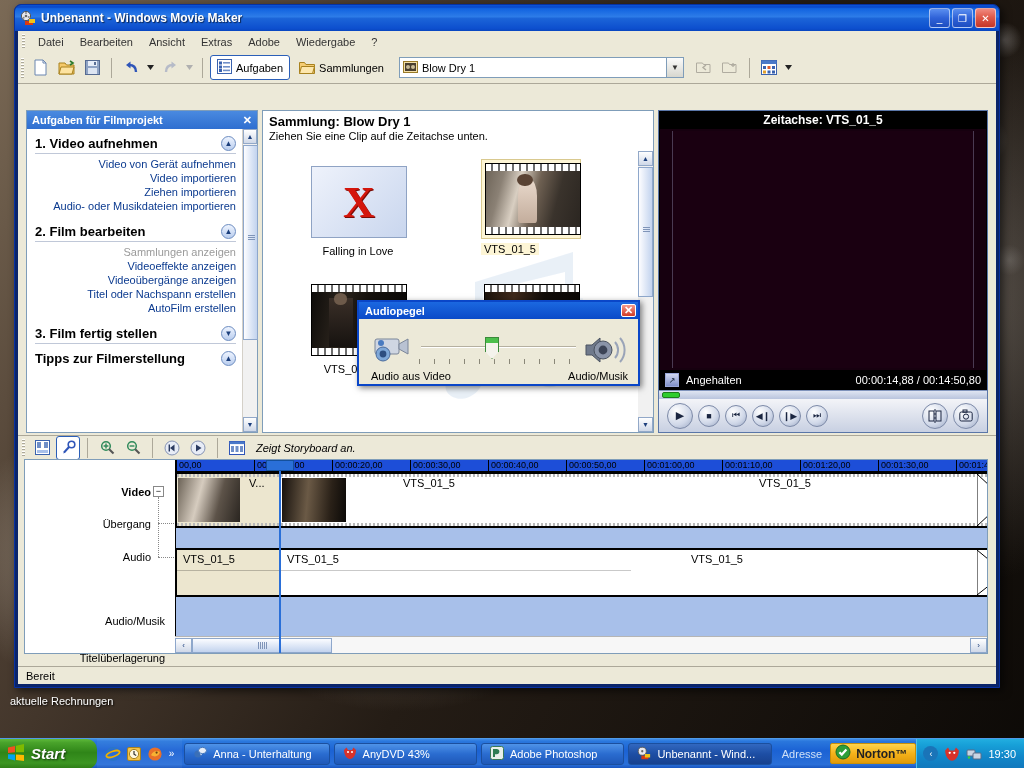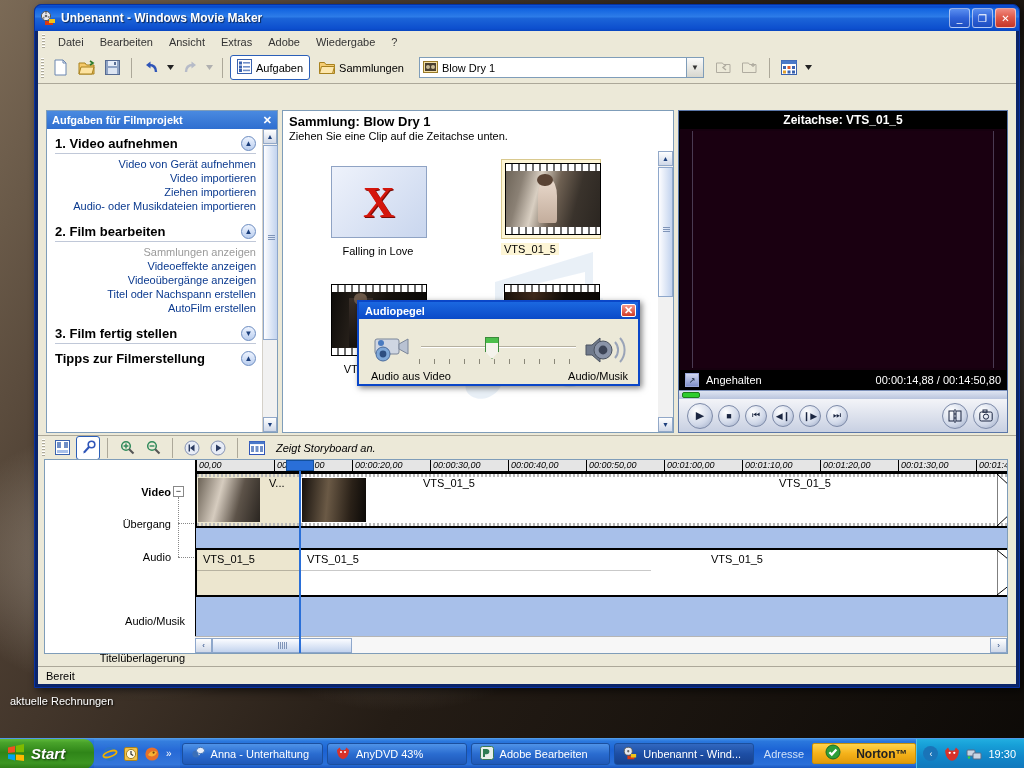--- a/index.html
+++ b/index.html
@@ -26,21 +26,20 @@
   }
   .desk-label { position:absolute; color:#fff; font-size:11px;
     text-shadow:1px 1px 2px #000; }
 
   
   #mm-window {
     position:absolute; left:14px; top:4px; width:986px; height:684px;
     background:#0a246a; border-radius:7px 7px 0 0;
     box-shadow:3px 3px 8px rgba(0,0,0,.6);
     border:1px solid #0831a0;
-    margin-left:20px;
   }
   #titlebar {
     height:26px; border-radius:6px 6px 0 0;
     background:linear-gradient(to bottom,#0a56d6 0%,#0a46c8 8%,#1163e0 14%,#2d7ce8 45%,#1b64d8 52%,#0d4fce 90%,#0846c0 100%);
     display:flex; align-items:center; padding:0 3px 0 5px; position:relative;
   }
   #titlebar .tb-icon { width:16px; height:16px; margin-right:5px; position:relative; }
   #titlebar .tb-title {
     color:#fff; font-weight:bold; font-size:12px;
     text-shadow:1px 1px 1px rgba(0,0,0,.6); flex:1; white-space:nowrap;
@@ -174,21 +173,21 @@
   #tl-labels { width:150px; background:#fff; position:relative; flex:none; }
   .tl-lab { position:absolute; right:24px; font-size:11px; color:#000; text-align:right; }
   .tl-lab.bold { font-weight:bold; }
   #tl-expander { position:absolute; left:128px; top:26px; width:11px; height:11px;
     border:1px solid #888; background:#fff; display:flex; align-items:center;
     justify-content:center; font-size:9px; line-height:1; color:#000; }
   #tl-tree { position:absolute; left:133px; top:37px; width:1px; height:60px;
     border-left:1px dotted #888; }
   .tl-branch { position:absolute; left:133px; width:18px; border-top:1px dotted #888; }
   #tl-right { flex:1; position:relative; overflow:hidden; border-left:1px solid #000; }
-  #ruler { height:13px; background:#e5e5e5; border-bottom:2px solid #000; position:relative;font-style:italic; }
+  #ruler { height:13px; background:#1d4ed8; border-bottom:2px solid #000; position:relative; }
   #ruler .tick { position:absolute; top:0; height:13px; border-left:1px solid #000;
     font-size:9px; padding-left:2px; color:#000; white-space:nowrap; }
   #playhead { position:absolute; top:0; bottom:0; width:2px; background:#2a6fd8; z-index:6; }
   #playhead .head { position:absolute; left:-13px; top:0; width:28px; height:11px;
     background:#2a6fd8; border:1px solid #14509c; }
   .track { position:relative; border-bottom:1px solid #000; }
   .tr-video { height:55px; background:#fff; }
   .tr-trans { height:21px; background:#a8c0ea; }
   .tr-audio { height:48px; background:#fff; }
   .tr-am { height:60px; background:#a8c0ea; }
@@ -250,21 +249,21 @@
   #ql { display:flex; align-items:center; gap:5px; padding:0 8px; height:30px;
     background:rgba(255,255,255,.05); }
   .ql-ic { width:16px; height:16px; border-radius:3px; }
   #ql .chev { color:#fff; font-size:10px; margin-left:1px; }
   .tb-task { height:22px; margin:0 2px; padding:0 8px; border-radius:3px;
     background:linear-gradient(to bottom,#4f93e8,#2a6cd0 50%,#1f58b8);
     border:1px solid #1b4f9e; display:flex; align-items:center; gap:6px;
     color:#fff; font-size:11px; white-space:nowrap; overflow:hidden; }
   .tb-task.active { background:linear-gradient(to bottom,#3268c0,#1d4ea4 50%,#17418f); }
   #tb-addr { color:#cfe0f6; font-size:11px; padding:0 8px; }
-  #norton { height:21px; padding:0 8px 0 12px; display:flex; align-items:center; gap:15px;
+  #norton { height:21px; padding:0 8px 0 4px; display:flex; align-items:center; gap:5px;
     background:linear-gradient(to bottom,#ffd34d,#f5b21a 50%,#e19a0a);
     border:1px solid #c98f08; border-radius:2px;
     font-weight:bold; font-size:12px; color:#222; }
   #tray { margin-left:auto; height:30px; display:flex; align-items:center; gap:6px;
     padding:0 8px 0 6px;
     background:linear-gradient(to bottom,#22aee0 0%,#17a0d8 20%,#1186c8 60%,#1177bc 100%);
     border-left:1px solid #4fc2ea; }
   #tray .tr-chev { width:15px; height:15px; border-radius:50%;
     background:#1a74b8; color:#fff; display:flex; align-items:center;
     justify-content:center; font-size:9px; }
@@ -818,21 +817,21 @@
     </span>
     <span>AnyDVD 43%</span>
   </div>
   <div class="tb-task" style="width:148px;">
     <span>
       <svg width="14" height="14" viewBox="0 0 14 14">
           <rect x="0.5" y="0.5" width="13" height="13" rx="2" fill="#e8f0ea" stroke="#3a7a55"></rect>
           <path d="M3 11V3h3.6c1.8 0 2.8 1 2.8 2.6S8.4 8.3 6.6 8.3H5V11z" fill="#2e7d52"></path>
         </svg>
     </span>
-    <span>Adobe Bearbeiten</span>
+    <span>Adobe Photoshop</span>
   </div>
   <div class="tb-task active" style="width:148px;">
     <span>
       <svg width="14" height="14" viewBox="0 0 16 16">
         <circle cx="6" cy="6" r="4.6" fill="#e8e8ee" stroke="#555"></circle>
           <circle cx="6" cy="6" r="1.3" fill="#666"></circle>
         <path d="M5 11h8v4H5z" fill="#d83a12"></path>
           <path d="M9 9h6v4H9z" fill="#f0c419"></path>
       </svg>
     </span>

